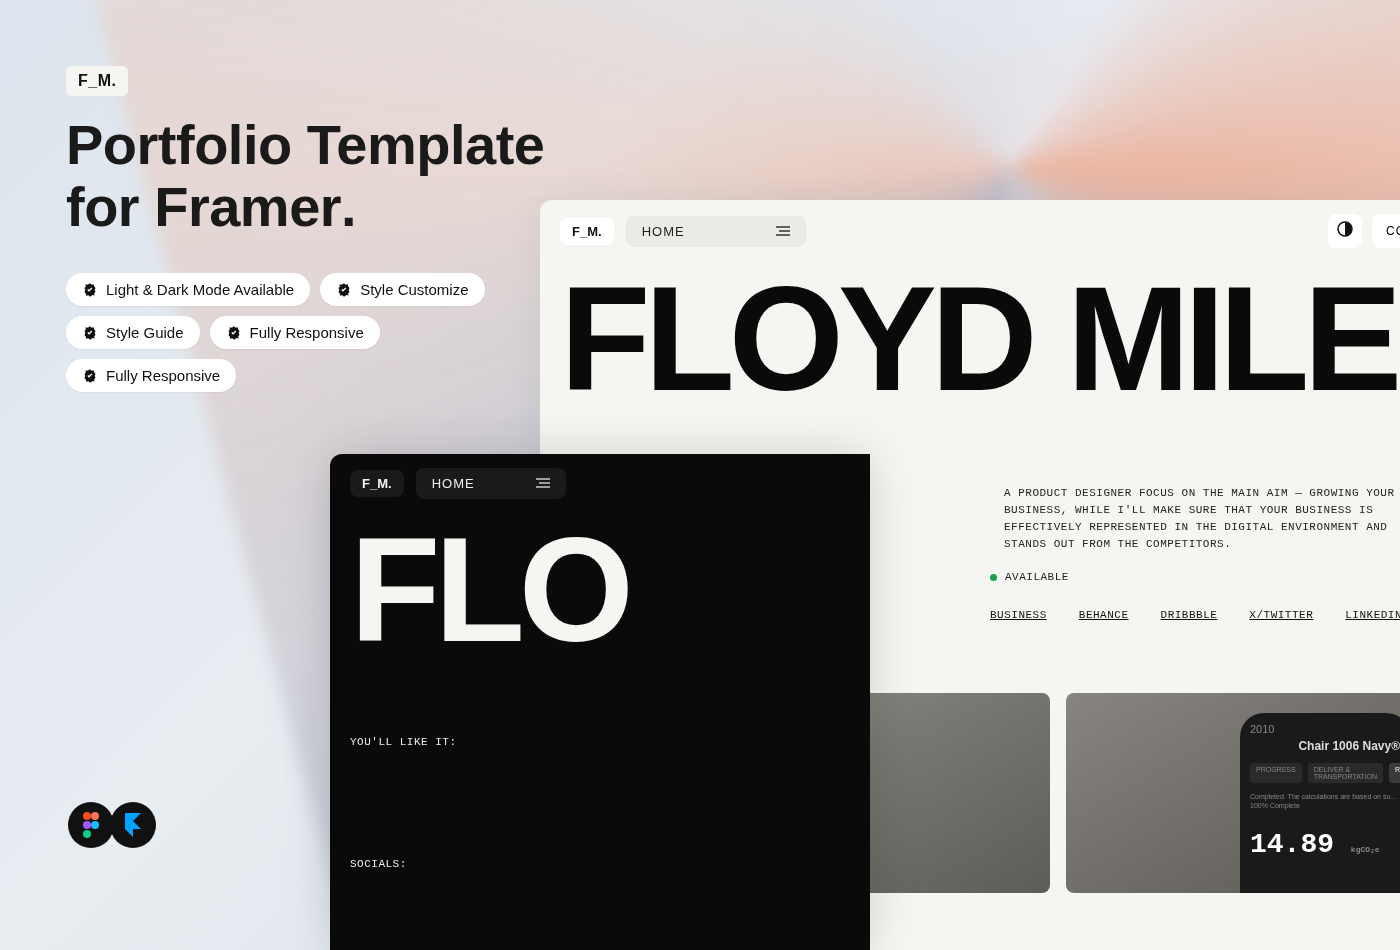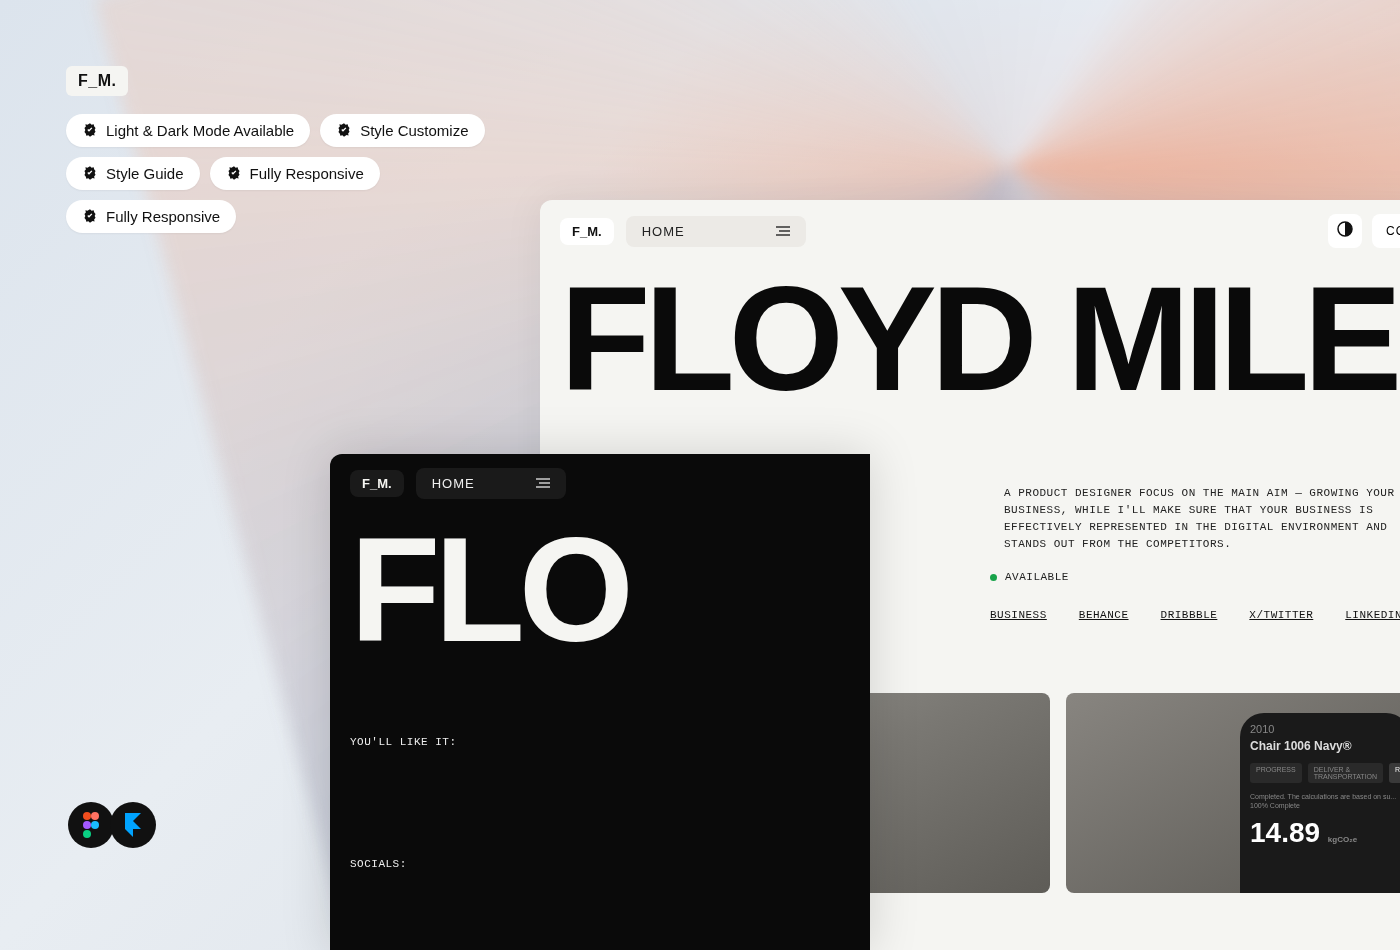--- a/index.html
+++ b/index.html
@@ -65,21 +65,21 @@
   font-weight: 600;
   line-height: 1.1;
   color: #1a1a1a;
   margin-bottom: 36px;
   letter-spacing: -0.5px;
 }
 .promo-headline .emph { font-weight: 800; }
 .pills { display: flex; flex-wrap: wrap; gap: 10px; max-width: 460px; }
 .pill {
   display: inline-flex;
-  align-items: flex-start;
+  align-items: center;
   gap: 8px;
   background: #fff;
   padding: 8px 16px;
   border-radius: 999px;
   font-size: 15px;
   color: #111;
   font-weight: 500;
   box-shadow: 0 1px 2px rgba(0,0,0,0.05);
 }
 .pill-icon {
@@ -235,26 +235,26 @@
   position: absolute;
   right: 10px; top: 20px;
   width: 170px; height: 300px;
   background: #1a1a1a;
   border-radius: 24px;
   padding: 10px 10px;
   color: #ddd;
   font-family: -apple-system, sans-serif;
 }
 .phone-year { font-size: 11px; color: #888; }
-.phone-title { font-size: 12px; font-weight: 600; margin: 4px 0 10px 0; }
+.phone-title { font-size: 12px; font-weight: 600; margin: 4px 0 10px 0; text-align: right; }
 .phone-tabs { display: flex; gap: 6px; margin-bottom: 10px; }
 .phone-tab { font-size: 7px; padding: 3px 6px; border-radius: 3px; background: #2a2a2a; color: #888; }
 .phone-tab.active { background: #3a3a3a; color: #eee; }
 .phone-line { font-size: 7px; color: #888; margin-bottom: 2px; }
-.phone-big { font-size: 28px; font-weight: 700; color: #fff; margin-top: 8px; }
+.phone-big { font-size: 28px; font-weight: 700; color: #fff; margin-top: 20px; font-family: Liberation Mono, monospace; }
 .phone-unit { font-size: 8px; color: #888; display: inline; }
 
 
 .preview-dark {
   position: absolute;
   top: 454px;
   left: 330px;
   width: 540px;
   height: 500px;
   background: #0a0a0a;
@@ -315,20 +315,24 @@
 }
 </style>
 </head>
 <body>
 
 <div class="bg-gradient"></div>
 <div class="bg-swirl"></div>
 
 <div class="promo">
   <div class="promo-logo">F_M.</div>
+  <h1 class="promo-headline">
+    <span>Portfolio Template</span><br>
+    <span>for </span><span class="emph">Framer</span><span>.</span>
+  </h1>
   <div class="pills">
     <div class="pill">
       <span class="pill-icon">
           <svg viewBox="0 0 24 24" width="16" height="16" fill="#111">
             <path d="M12 2l2.4 2.1 3.1-.7.7 3.1L20.3 9l-1.3 2.9 1.3 2.9-2.1 2.4.7 3.1-3.1-.7L12 22l-2.4-2.1-3.1.7-.7-3.1L3.7 15l1.3-2.9L3.7 9l2.1-2.4-.7-3.1 3.1.7L12 2z"></path>
             <path fill="#fff" d="M10.5 14.5l-2.5-2.5 1.4-1.4 1.1 1.1 3.6-3.6 1.4 1.4z"></path>
           </svg>
         </span>
       <span>Light &amp; Dark Mode Available</span>
     </div>

